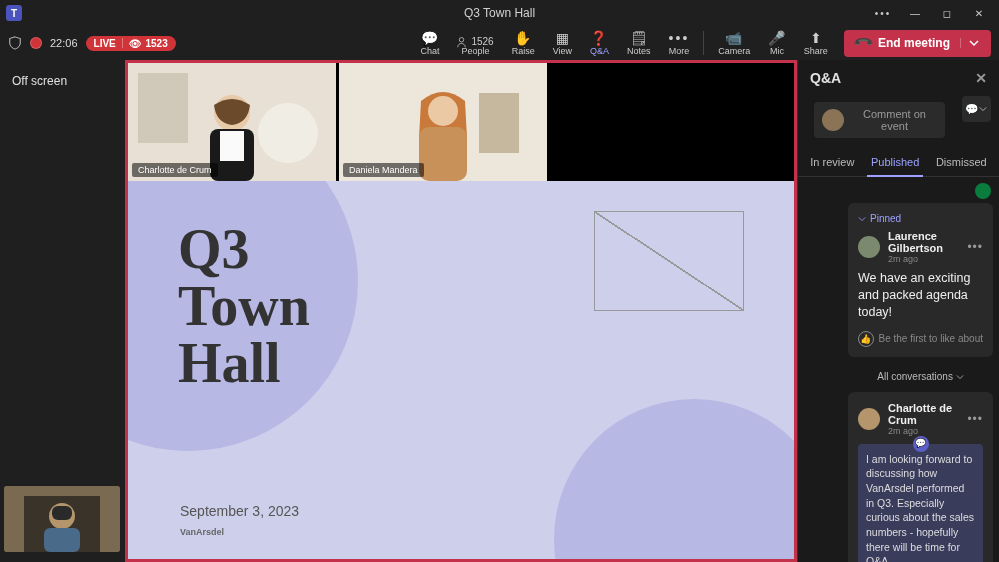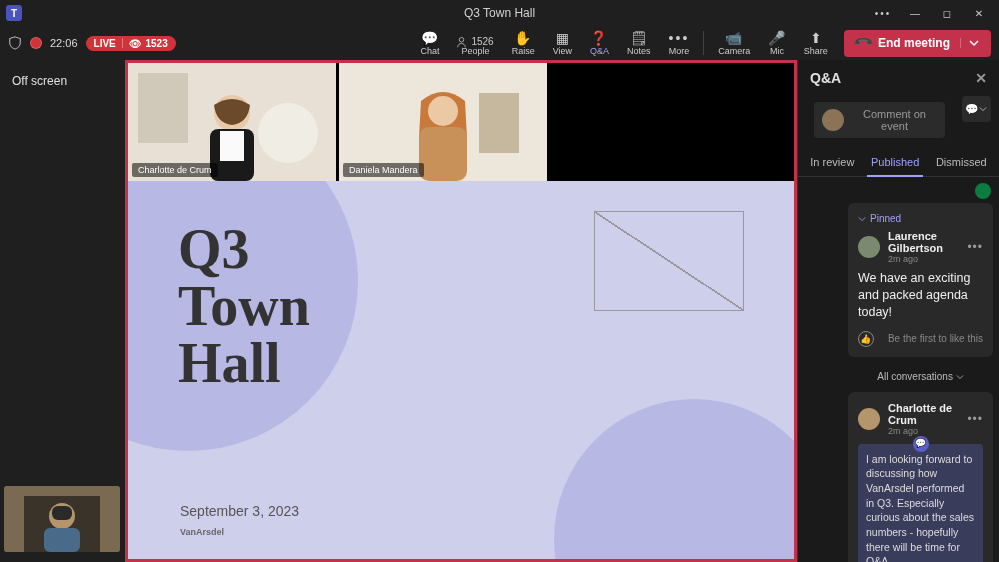--- a/index.html
+++ b/index.html
@@ -376,21 +376,21 @@
           <div class="avatar-sm" style="background:#7b8a6f;"></div>
           <div class="qa-author-info">
             <div class="qa-name">Laurence Gilbertson</div>
             <div class="qa-time">2m ago</div>
           </div>
           <div class="qa-more">•••</div>
         </div>
         <div class="qa-msg">We have an exciting and packed agenda today!</div>
         <div class="qa-footer">
           <div class="thumb-outline">👍</div>
-          <span>Be the first to like this</span>
+          <span>Be the first to like about</span>
         </div>
       </div>
 
       <div class="all-conv">
         <span>All conversations</span>
         <svg width="8" height="8" viewBox="0 0 10 10" style="vertical-align:middle;">
             <path d="M1 3 L5 7 L9 3" stroke="#bbb" fill="none"></path>
           </svg>
       </div>
 

